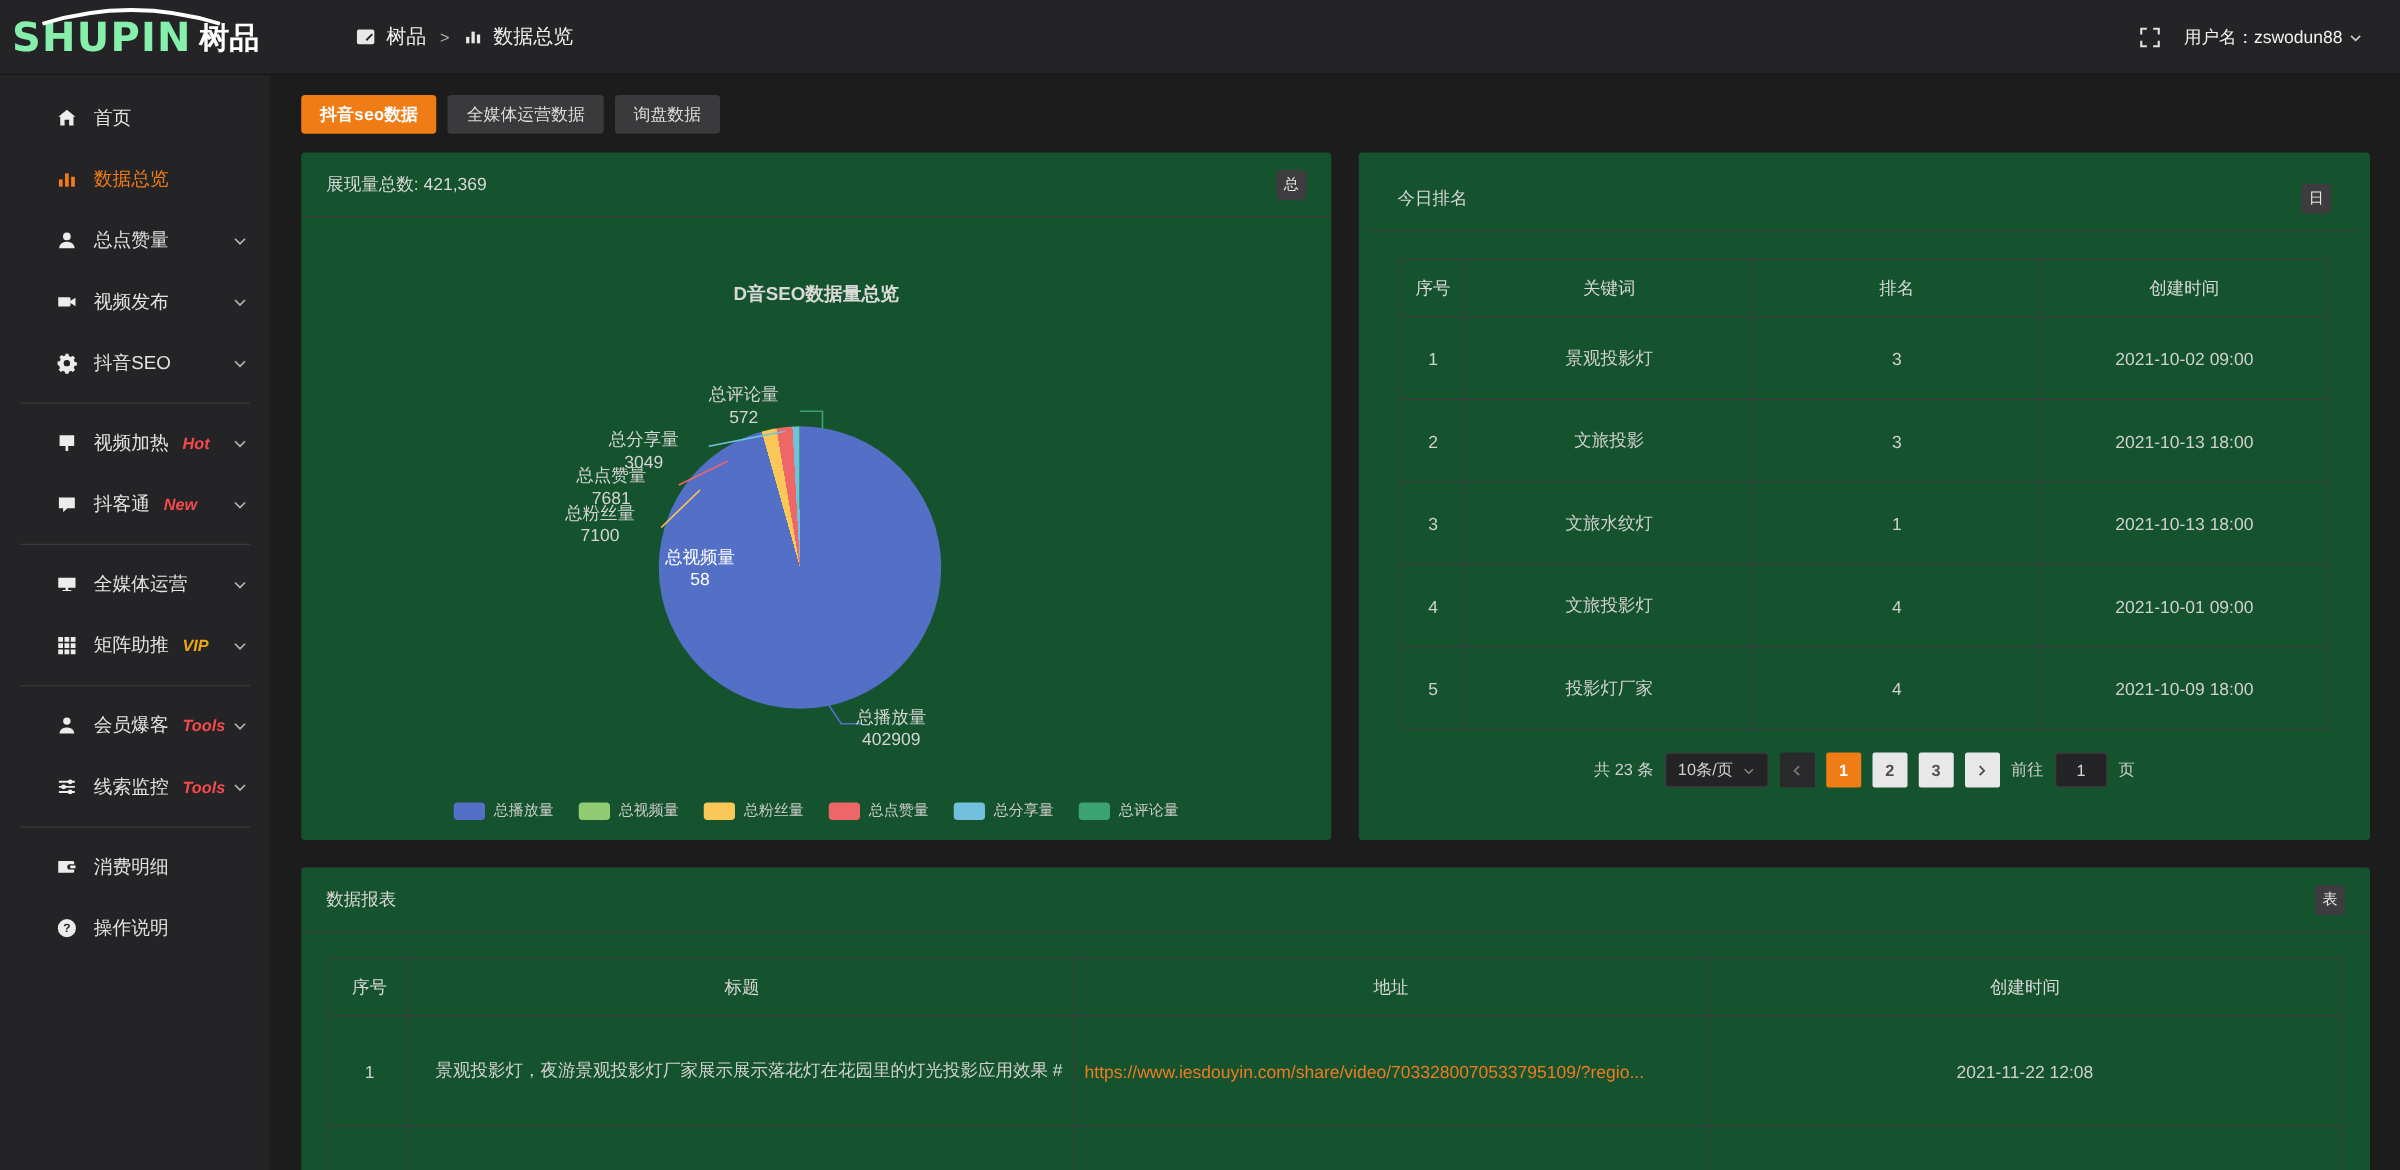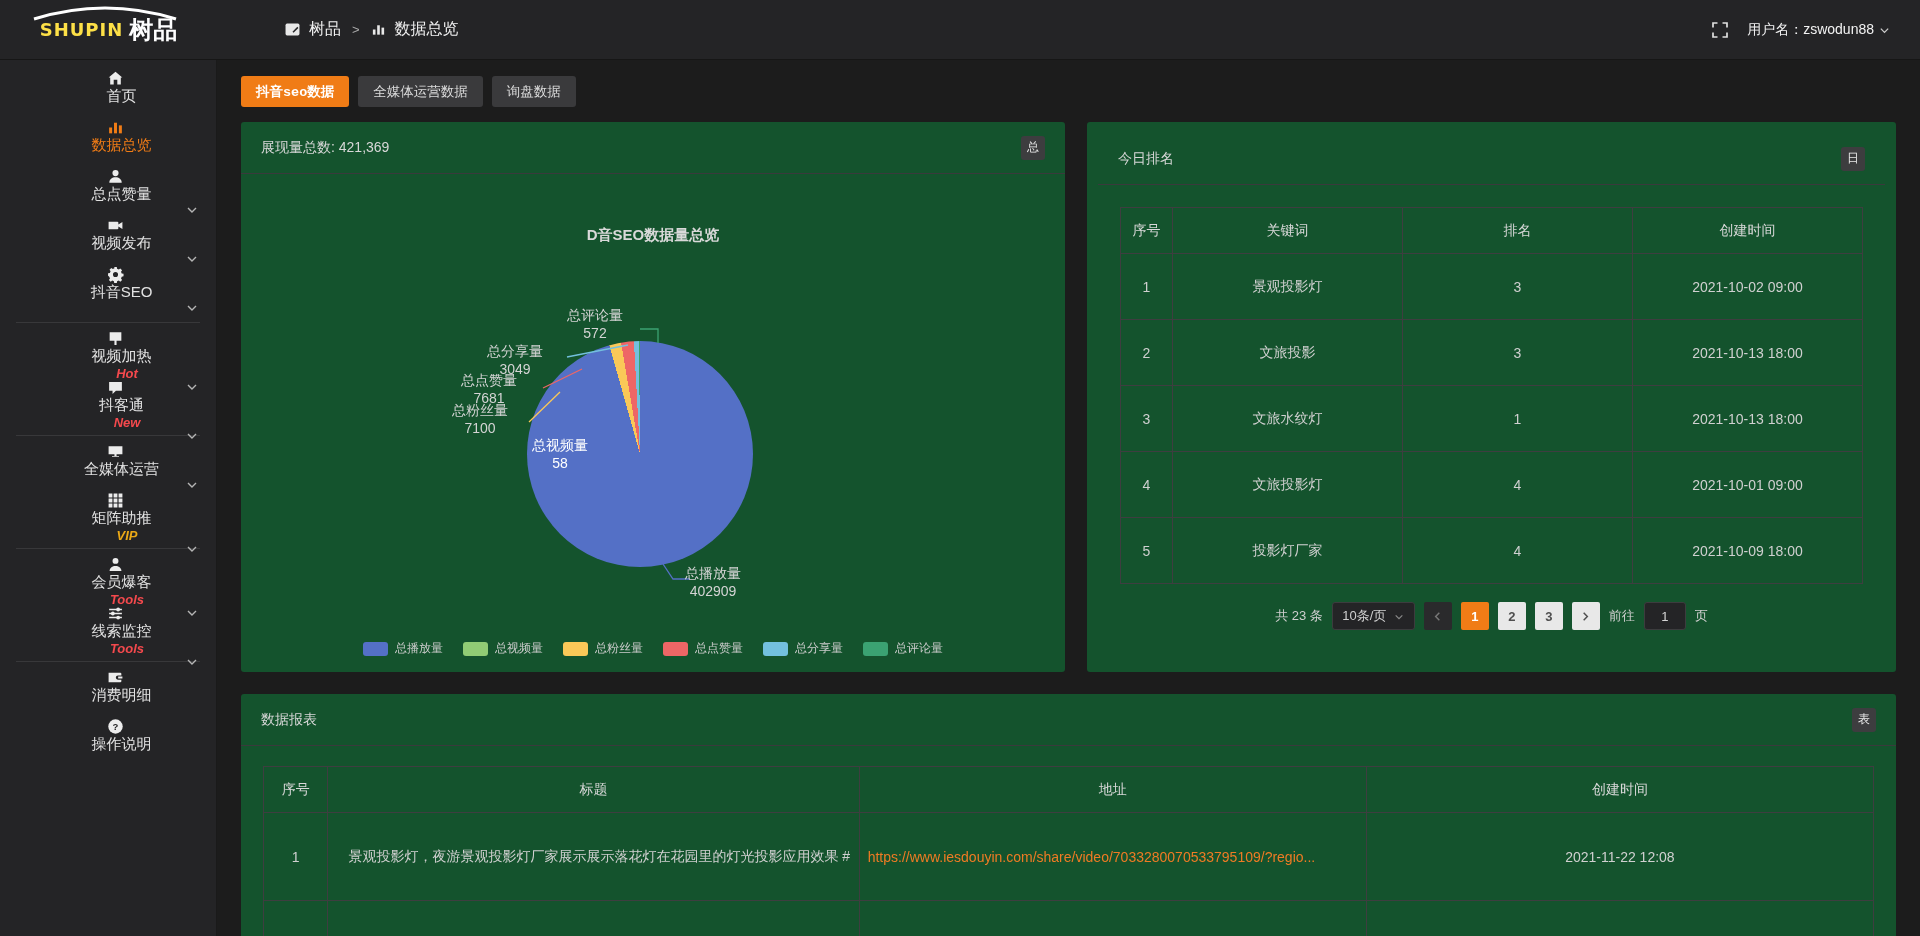--- a/index.html
+++ b/index.html
@@ -5,35 +5,35 @@
   * { box-sizing: border-box; margin: 0; padding: 0; }
   html,body { width:1920px; height:936px; overflow:hidden; background:#1c1c1c;
     font-family:"Liberation Sans","DejaVu Sans",sans-serif; color:#d5d5d5; }
 
   
   .topbar { position:fixed; top:0; left:0; width:1920px; height:60px; background:#242426;
     border-bottom:1px solid #161616; display:flex; align-items:center; z-index:10; }
   .logo { width:217px; height:60px; position:relative; display:flex; align-items:center;
     justify-content:center; cursor:pointer; }
   .logo svg.arc { position:absolute; top:5px; left:30px; }
-  .logo-en { color:#fde047; font-weight:800; font-size:18px; letter-spacing:1px; font-family:"DejaVu Sans",sans-serif; }
+  .logo-en { color:#86efac; font-weight:800; font-size:32px; letter-spacing:1px; font-family:"DejaVu Sans",sans-serif; }
   .logo-cn { color:#fff; font-weight:800; font-size:24px; margin-left:6px; }
   .breadcrumb { display:flex; align-items:center; margin-left:68px; font-size:16px; color:#f0f0f0; gap:9px; }
   .breadcrumb .bc-icon { width:15px; height:15px; color:#e8e8e8; display:inline-flex; }
   .breadcrumb .sep { color:#aaa; font-size:13px; margin:0 2px; }
   .topbar-right { margin-left:auto; display:flex; align-items:center; gap:18px; padding-right:30px; }
   .fs-icon { width:18px; height:18px; color:#e0e0e0; cursor:pointer; }
   .user-label { font-size:14px; color:#f2f2f2; cursor:pointer; display:flex; align-items:center; gap:5px; }
   .user-label .chev { width:11px; height:11px; color:#ccc; display:inline-flex; margin-top:2px; }
 
   
   .sidebar { position:fixed; top:60px; left:0; bottom:0; width:217px; background:#242426;
     border-right:1px solid #1a1a1a; padding-top:10px; }
   .side-item { height:49px; display:flex; align-items:center; padding:0 18px 0 45px;
-    font-size:15px; color:#e2e2e2; cursor:pointer; position:relative;flex-direction:column; }
+    font-size:15px; color:#e2e2e2; cursor:pointer; position:relative; }
   .side-item .s-icon { width:17px; height:17px; margin-right:13px; display:inline-flex; color:#ececec; flex:none; }
   .side-item.active, .side-item.active .s-icon { color:#f07c16; }
   .side-item .tag { font-style:italic; font-weight:bold; font-size:13px; margin-left:11px; }
   .side-item .chev { margin-left:auto; width:12px; height:12px; color:#b5b5b5; display:inline-flex; }
   .side-divider { border-top:1px solid #38383a; margin:7px 16px; }
 
   
   .content { position:absolute; left:217px; top:60px; right:0; bottom:0; padding:12px 24px 0; }
   .tabs { display:flex; gap:9px; margin:4px 0 15px;font-family:Liberation Mono, monospace; }
   .tab { height:31px; padding:0 15px; border:none; border-radius:3px; font-size:13.5px;

